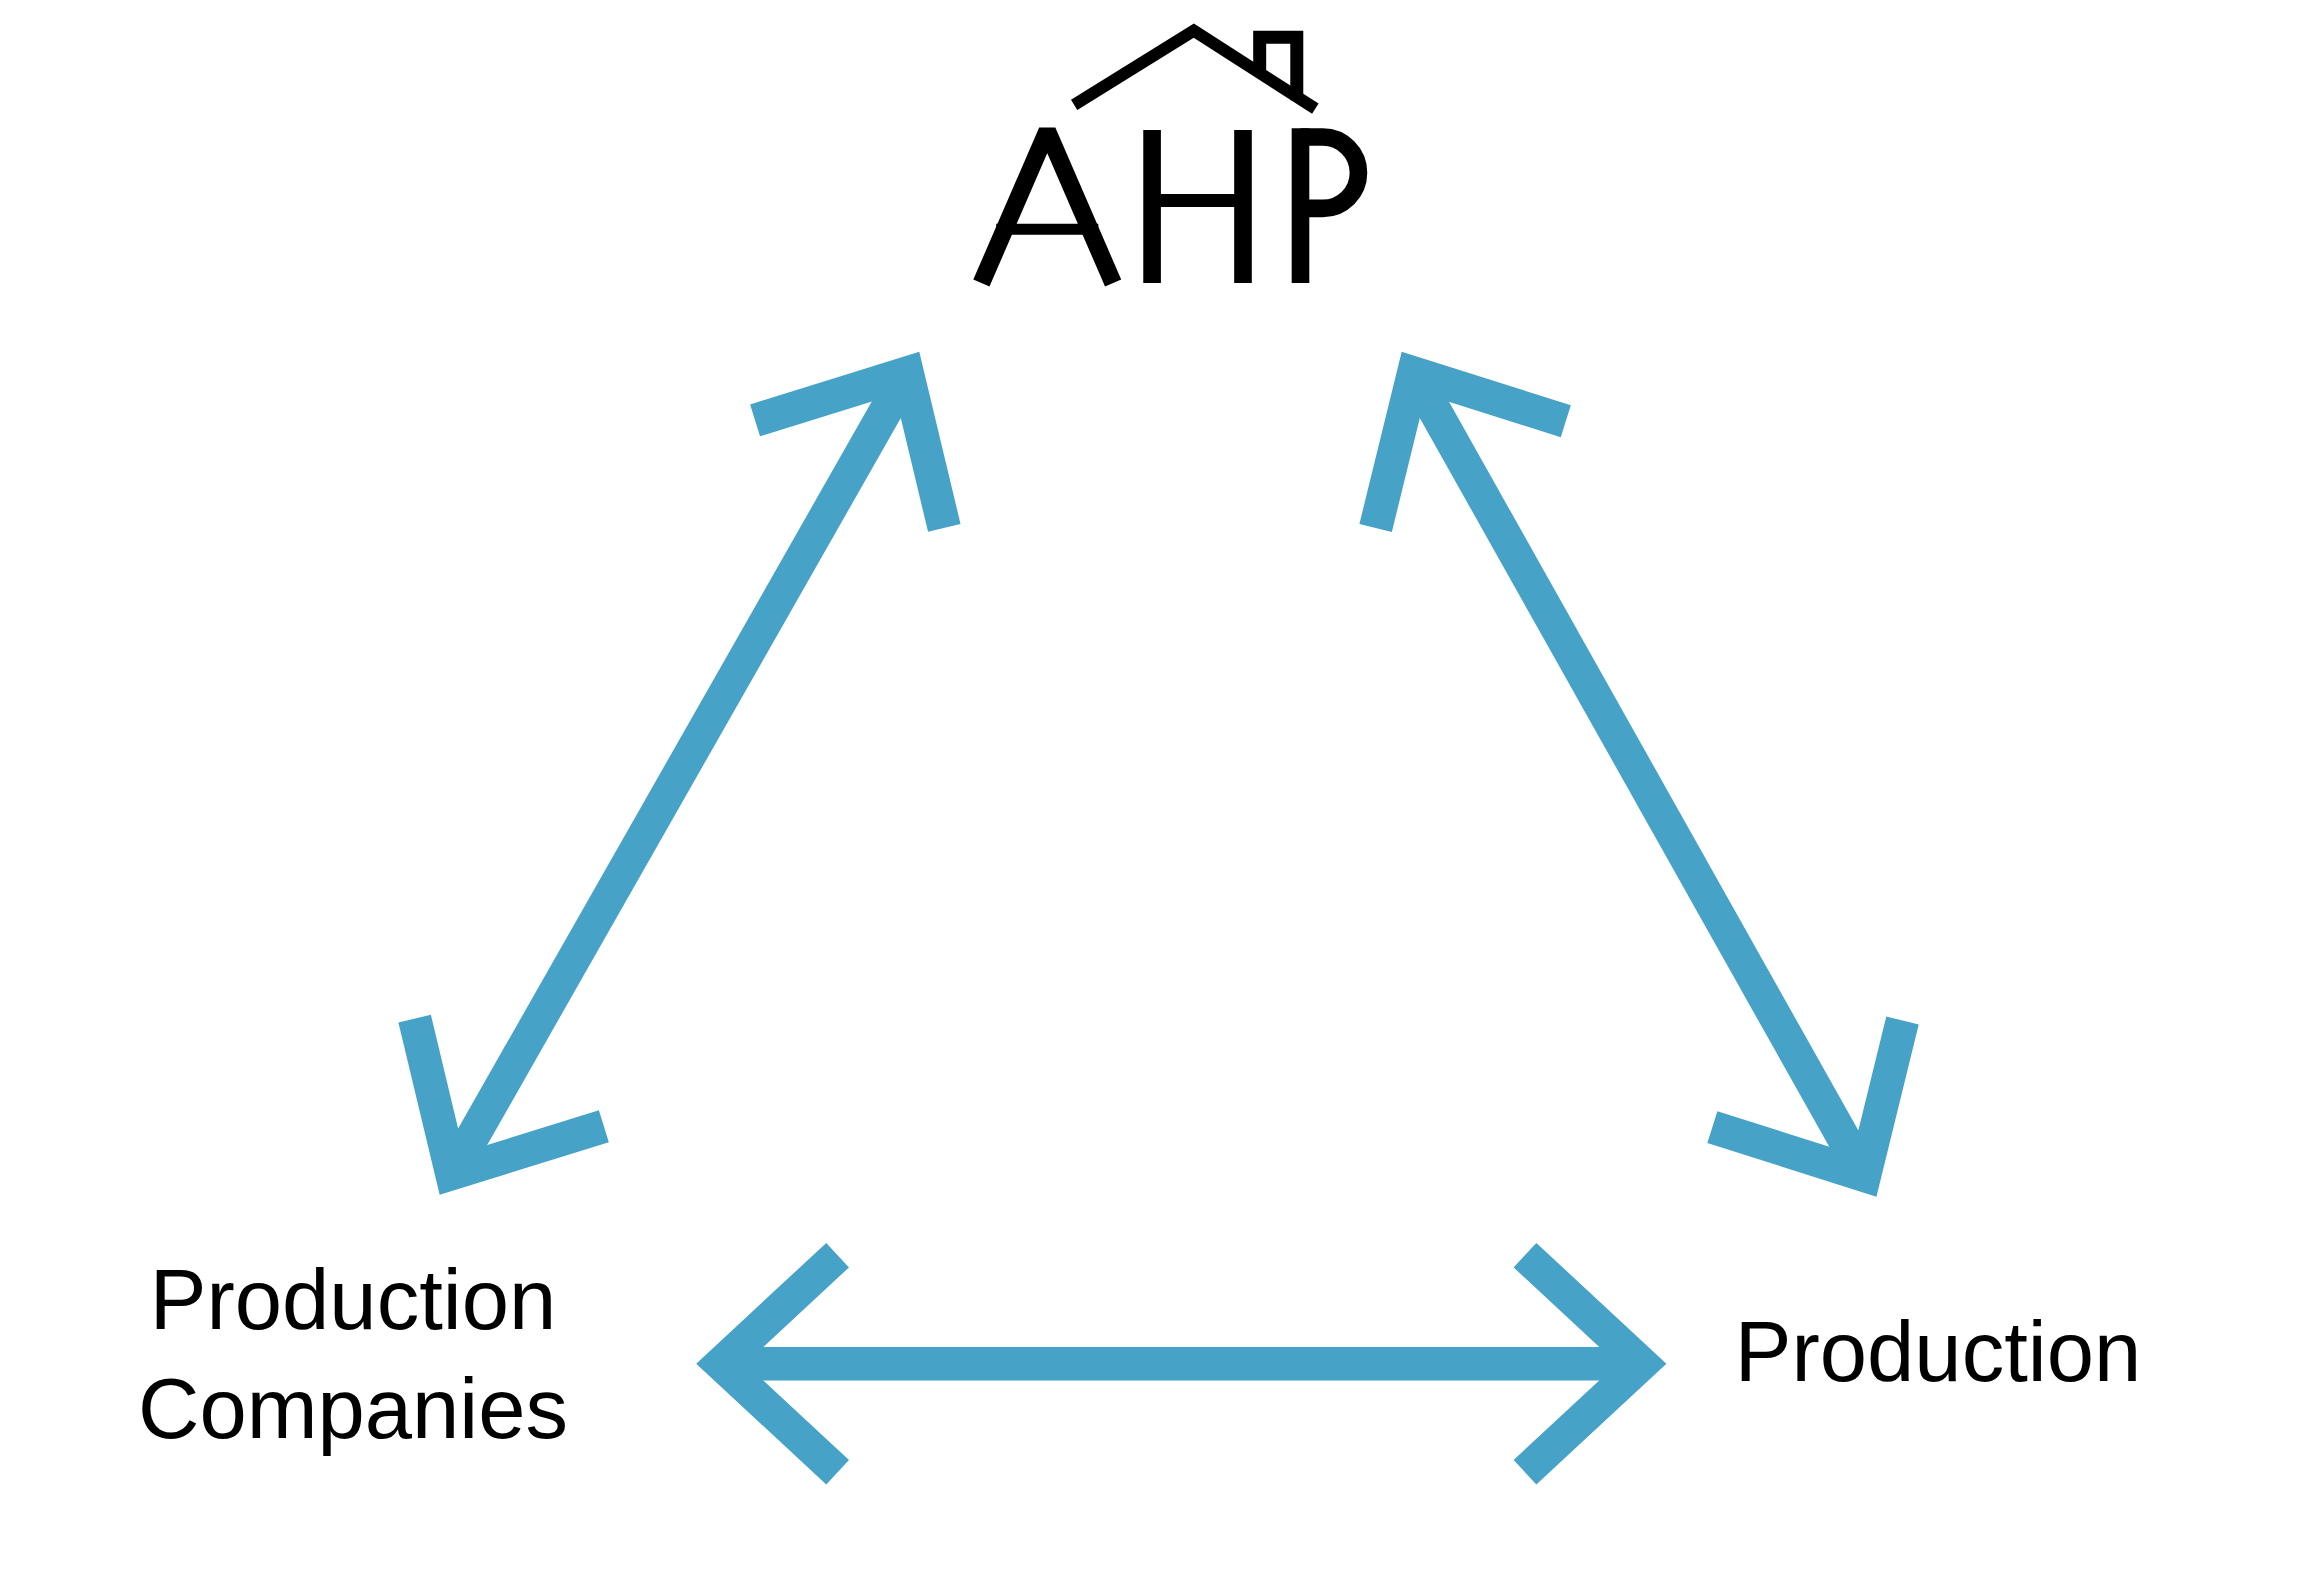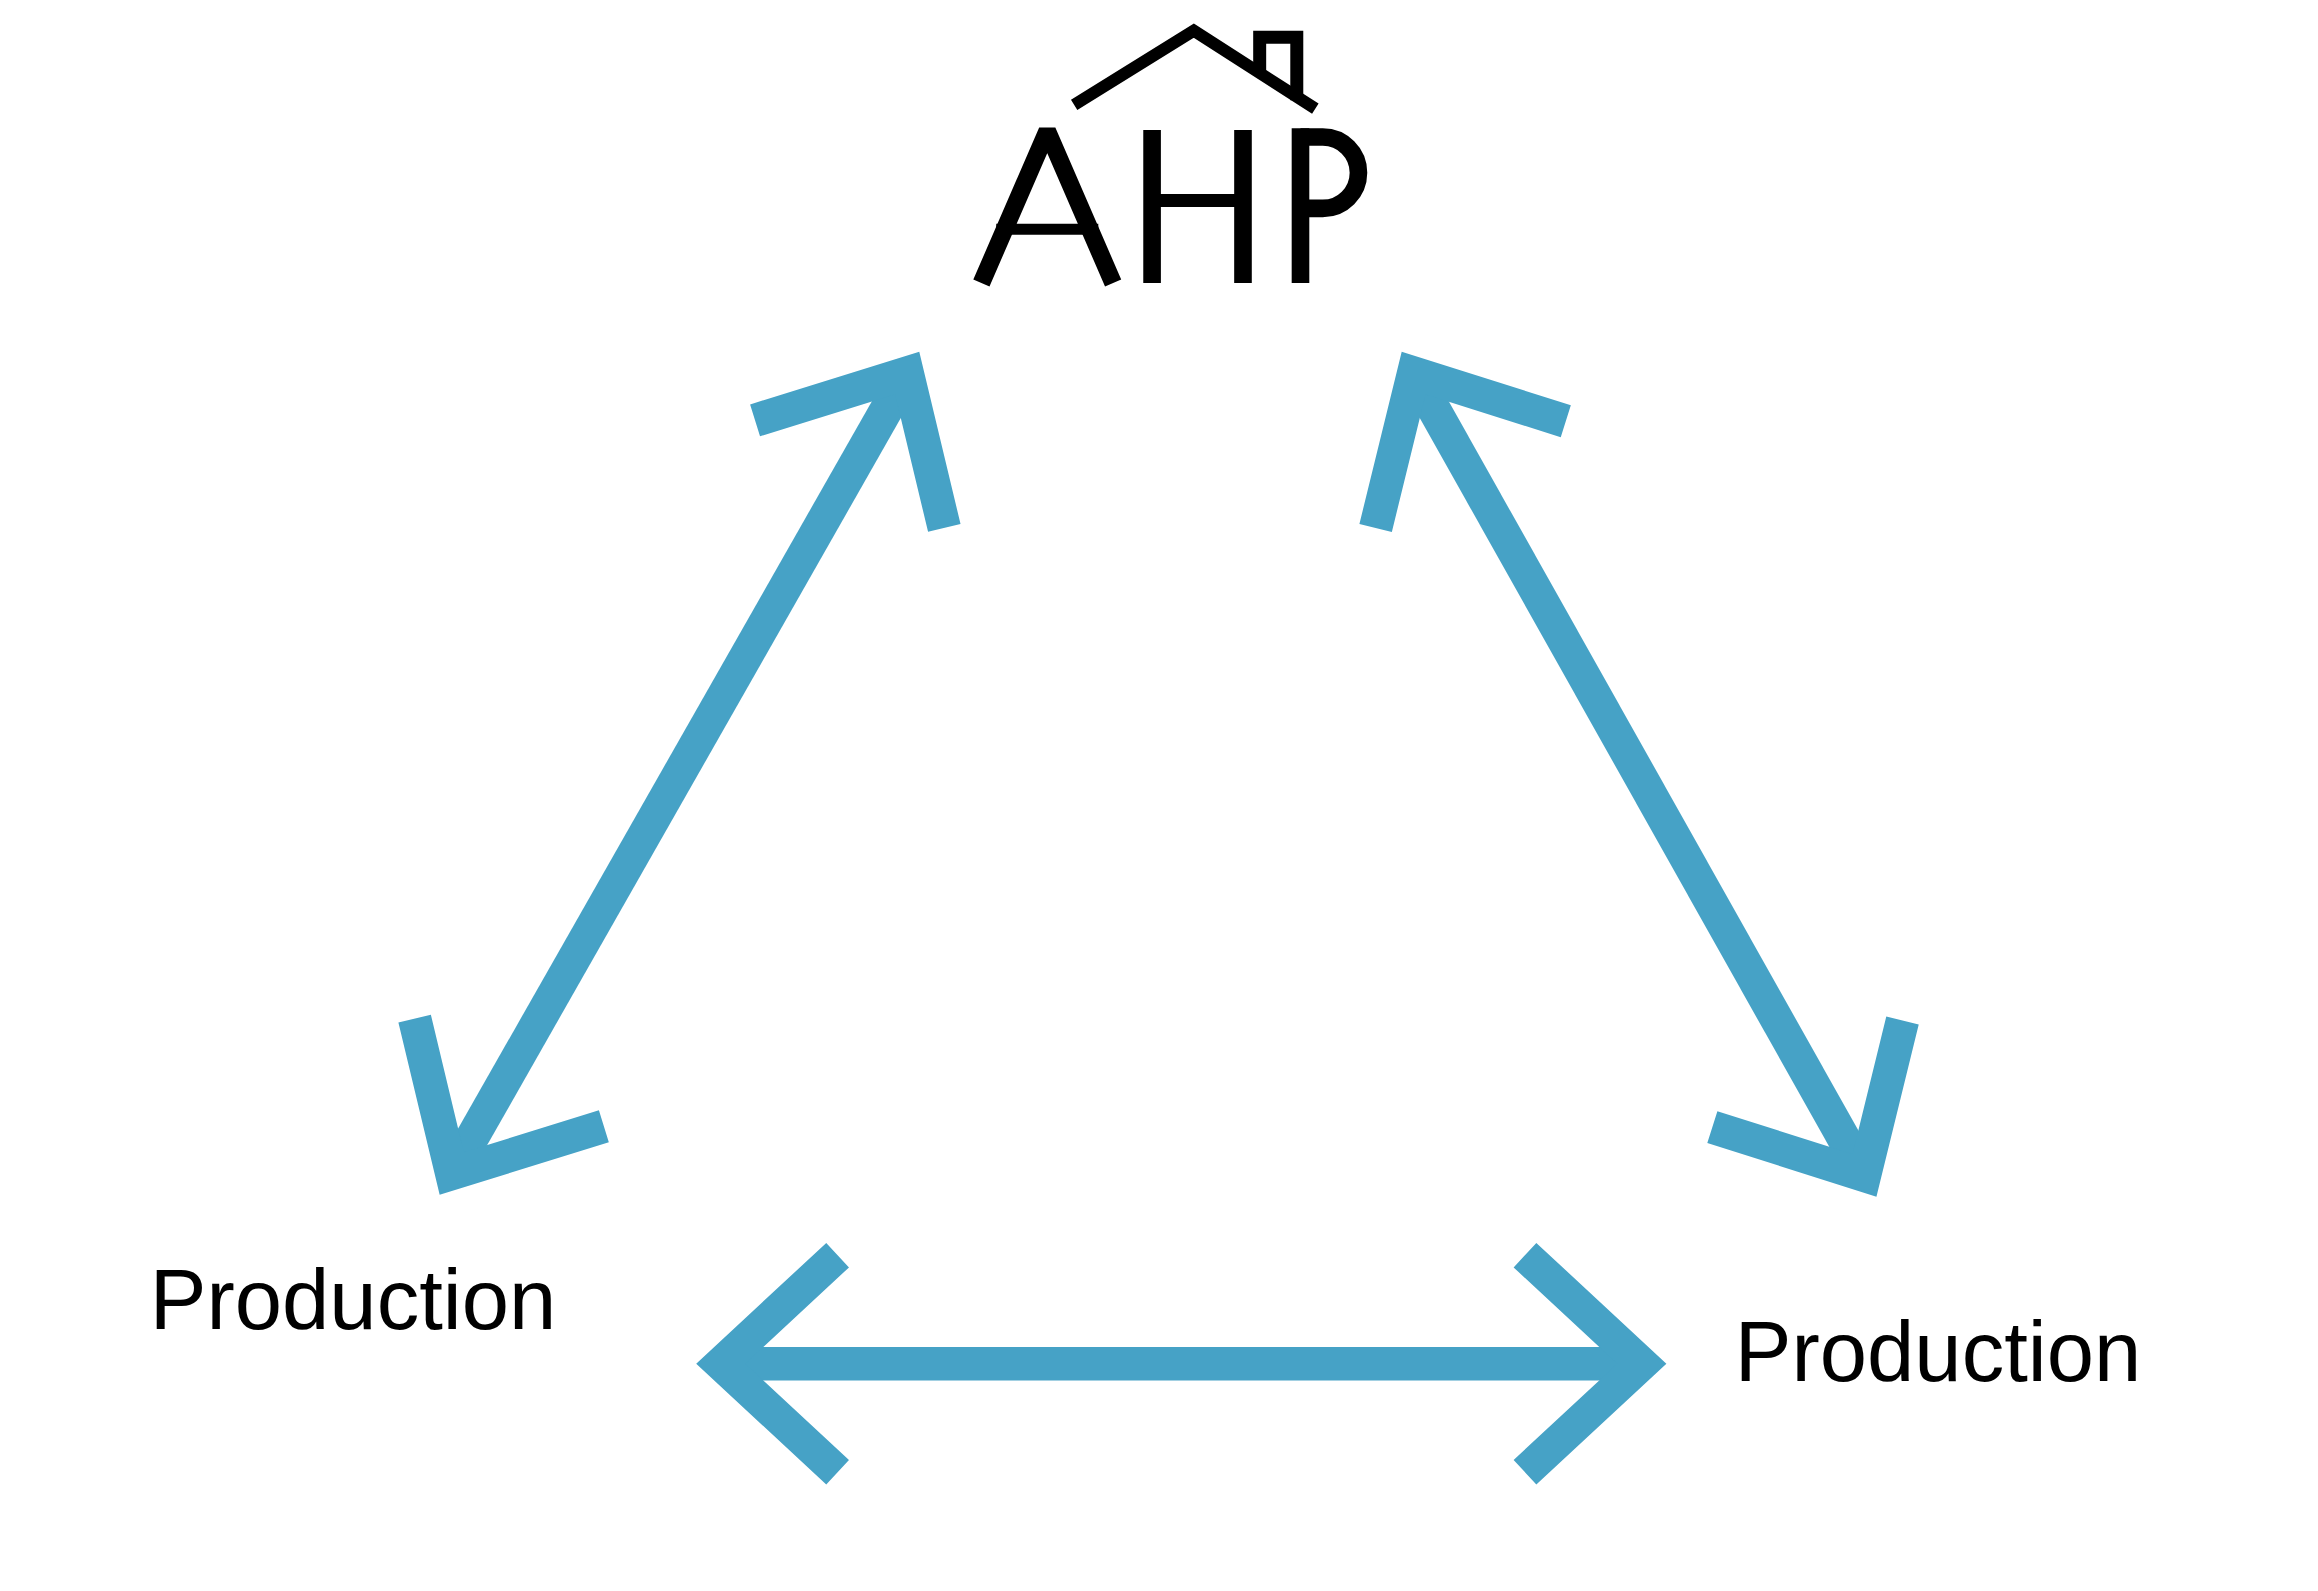--- a/index.html
+++ b/index.html
@@ -69,18 +69,19 @@
       <g>
         <line x1="777" y1="1470" x2="1770" y2="1470"></line>
         <polyline points="903,1353 777,1470 903,1587"></polyline>
         <polyline points="1644,1353 1770,1470 1644,1587"></polyline>
       </g>
     </g>
   </svg>
 
   <div class="label" style="left: 56px; top: 1245px; width: 594px;">
     <span class="line">Production</span>
+    <span class="line">Companies</span>
   </div>
 
   <div class="label" style="left: 1697px; top: 1297px; width: 482px;">Production</div>
 
 </div>
 
 
 </body></html>

